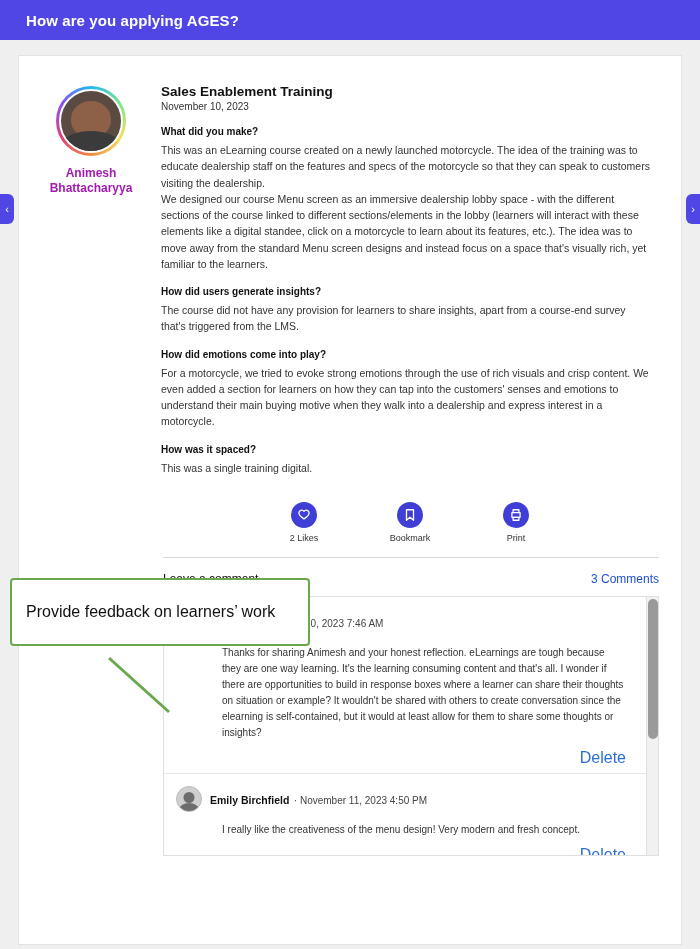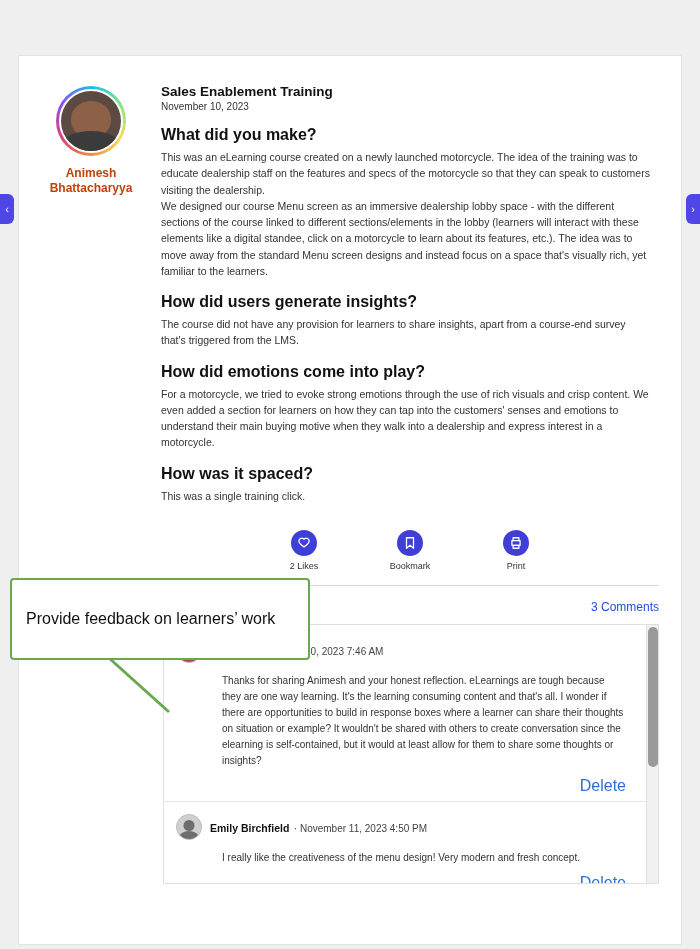--- a/index.html
+++ b/index.html
@@ -95,42 +95,42 @@
     left: 50%; bottom: -6px;
     width: 56px; height: 26px;
     transform: translateX(-50%);
     background: #3b3b3b;
     border-radius: 50% 50% 0 0;
   }
   .author-name {
     margin-top: 10px;
     font-size: 12px;
     font-weight: bold;
-    color: #c2410c;
+    color: #a21caf;
     line-height: 1.25;
   }
   
   .body {
     flex: 1;
     padding-left: 20px;
     padding-right: 8px;
   }
   .post-title {
     font-size: 13.5px;
     font-weight: bold;
     color: #111;
     margin: 8px 0 2px 0;
   }
   .post-date {
     font-size: 10px;
     color: #333;
     margin-bottom: 14px;
   }
   .q {
-    font-size: 16px;
+    font-size: 10px;
     font-weight: bold;
     color: #111;
     margin: 14px 0 5px 0;
   }
   .a {
     font-size: 10.5px;
     color: #333;
     line-height: 1.55;
     margin: 0;
   }
@@ -265,21 +265,21 @@
     position: absolute;
     top: 2px; left: 1px;
     width: 10px; height: 140px;
     background: #9a9a9a;
     border-radius: 5px;
   }
   
   .callout {
     position: absolute;
     left: 10px; top: 578px;
-    width: 300px; height: 82px;
+    width: 300px; height: 68px;
     background: #ffffff;
     border: 2px solid #6aa84f;
     border-radius: 4px;
     display: flex;
     align-items: center;
     z-index: 5;
   }
   .callout-text {
     font-size: 16px;
     color: #111;
@@ -291,20 +291,23 @@
     left: 105px; top: 656px;
     width: 70px; height: 60px;
     z-index: 4;
   }
 </style>
 </head>
 <body>
 
 <div class="page">
 
+  <div class="header">
+    <div class="header-title">How are you applying AGES?</div>
+  </div>
 
   <div class="arrow left">
     <span>‹</span>
   </div>
   <div class="arrow right">
     <span>›</span>
   </div>
 
   <div class="card">
 
@@ -334,21 +337,21 @@
         <div>
           <div class="q">How did users generate insights?</div>
           <p class="a">The course did not have any provision for learners to share insights, apart from a course-end survey that's triggered from the LMS.</p>
         </div>
         <div>
           <div class="q">How did emotions come into play?</div>
           <p class="a">For a motorcycle, we tried to evoke strong emotions through the use of rich visuals and crisp content. We even added a section for learners on how they can tap into the customers' senses and emotions to understand their main buying motive when they walk into a dealership and express interest in a motorcycle.</p>
         </div>
         <div>
           <div class="q">How was it spaced?</div>
-          <p class="a">This was a single training click.</p>
+          <p class="a">This was a single training digital.</p>
         </div>
         <div>
         </div>
       </div>
     </div>
 
     <div class="actions">
       <div class="action">
         <div class="action-circle">
           <svg width="14" height="14" viewBox="0 0 24 24" fill="none" stroke="#ffffff" stroke-width="2.2" stroke-linecap="round" stroke-linejoin="round">

